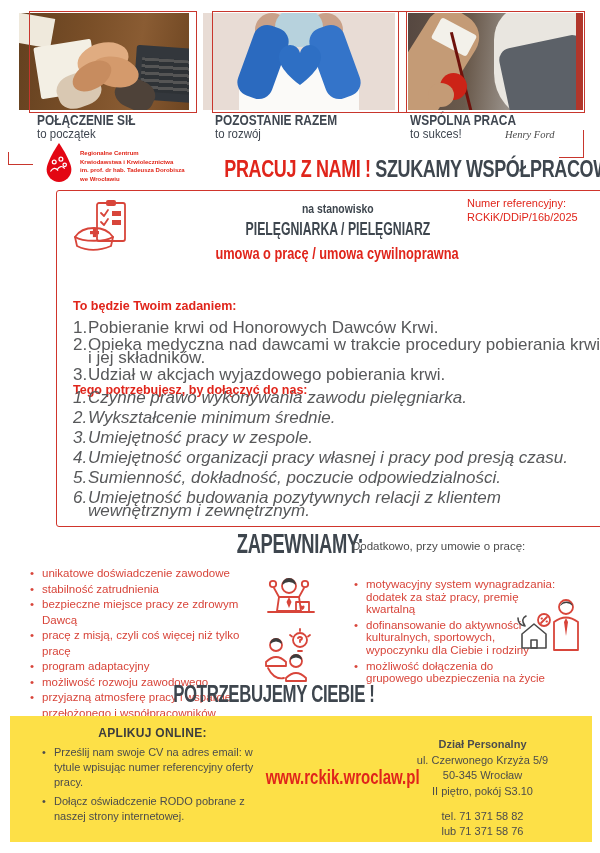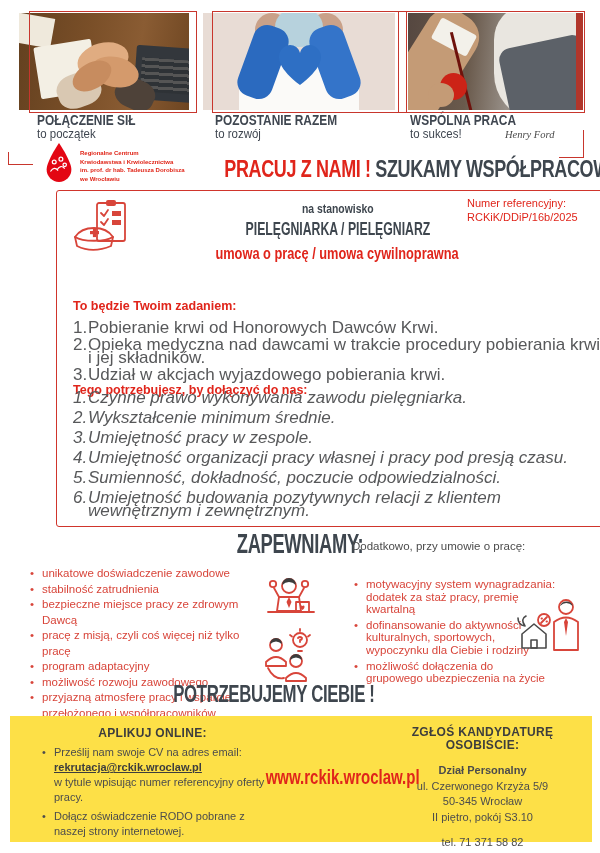--- a/index.html
+++ b/index.html
@@ -309,32 +309,30 @@
 
   <div class="closing-title">
     <span>POTRZEBUJEMY CIEBIE !</span>
   </div>
 
   <div class="footer">
     <div class="f-online-head">APLIKUJ ONLINE:</div>
     <ul class="bullets f-online-list">
       <li>
         <span>Prześlij nam swoje CV na adres email:</span>
-        <a class="f-email">rekrutacja@rckik.wroclaw.pl</a>
         <span>w tytule wpisując numer referencyjny oferty pracy.</span>
       </li>
       <li>Dołącz oświadczenie RODO pobrane z naszej strony internetowej.</li>
     </ul>
 
     <div class="f-site">
       <span>www.rckik.wroclaw.pl</span>
     </div>
 
     <div class="f-person">
-      <div class="f-person-head">ZGŁOŚ KANDYDATURĘ OSOBIŚCIE:</div>
       <div class="f-dept">Dział Personalny</div>
       <div class="f-line">ul. Czerwonego Krzyża 5/9</div>
       <div class="f-line">50-345 Wrocław</div>
       <div class="f-line">II piętro, pokój S3.10</div>
       <div class="f-line f-tel1">tel. 71 371 58 82</div>
       <div class="f-line">lub 71 371 58 76</div>
     </div>
   </div>
 
 </div>

